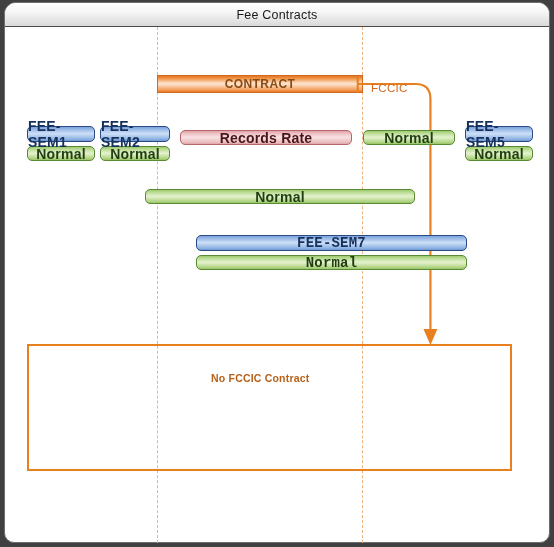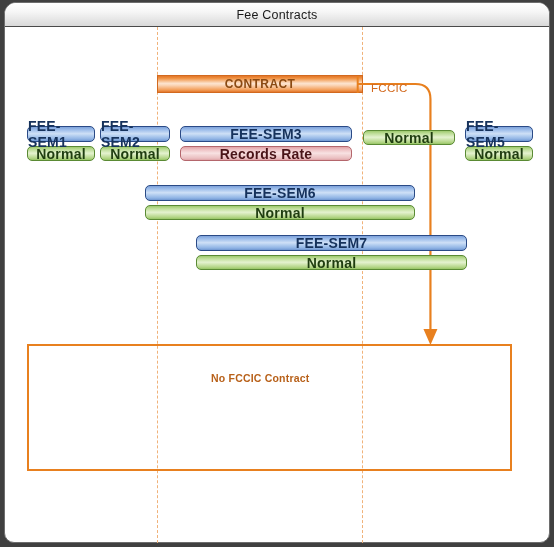--- a/index.html
+++ b/index.html
@@ -186,35 +186,33 @@
       <div id="sem-layer">
           <div class="sem-block" style="left: 22px; top: 99px; width: 68px;">
             <div class="sem-top">FEE-SEM1</div>
             <div class="sem-bot">Normal</div>
           </div>
           <div class="sem-block" style="left: 95px; top: 99px; width: 70px;">
             <div class="sem-top">FEE-SEM2</div>
             <div class="sem-bot">Normal</div>
           </div>
           <div class="sem-block" style="left: 175px; top: 99px; width: 172px;">
-            <div class="sem-top">FEE-SEM3</div>
             <div class="sem-bot rate">Records Rate</div>
           </div>
           <div class="sem-block" style="left: 358px; top: 99px; width: 92px;">
             <div class="sem-bot">Normal</div>
           </div>
           <div class="sem-block" style="left: 460px; top: 99px; width: 68px;">
             <div class="sem-top">FEE-SEM5</div>
             <div class="sem-bot">Normal</div>
           </div>
           <div class="sem-block" style="left: 140px; top: 158px; width: 270px;">
-            <div class="sem-top">FEE-SEM6</div>
-            <div class="sem-bot">Normal</div>
-          </div>
-          <div class="sem-block" style="left: 191px; top: 208px; width: 271px;">
+            <div class="sem-bot">Normal</div>
+          </div>
+          <div class="sem-block" style="left: 191px; top: 208px; width: 271px; font-family: Liberation Mono, monospace;">
             <div class="sem-top">FEE-SEM7</div>
             <div class="sem-bot">Normal</div>
           </div>
         </div>
 
       <div id="norec-box" class="norec-box" style="left: 22px; top: 317px; width: 485px; height: 127px;"></div>
       <div id="norec-text" class="norec-text" style="left: 206px; top: 345px;">No FCCIC Contract</div>
 
     </div>
   </div>

